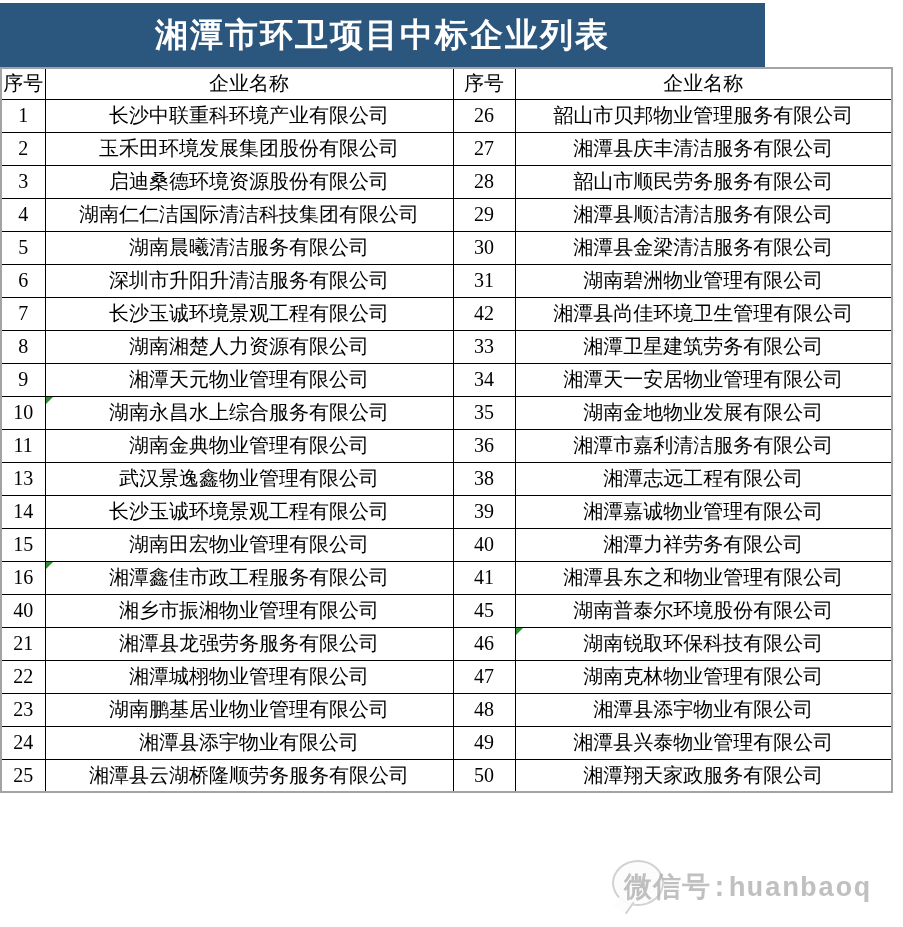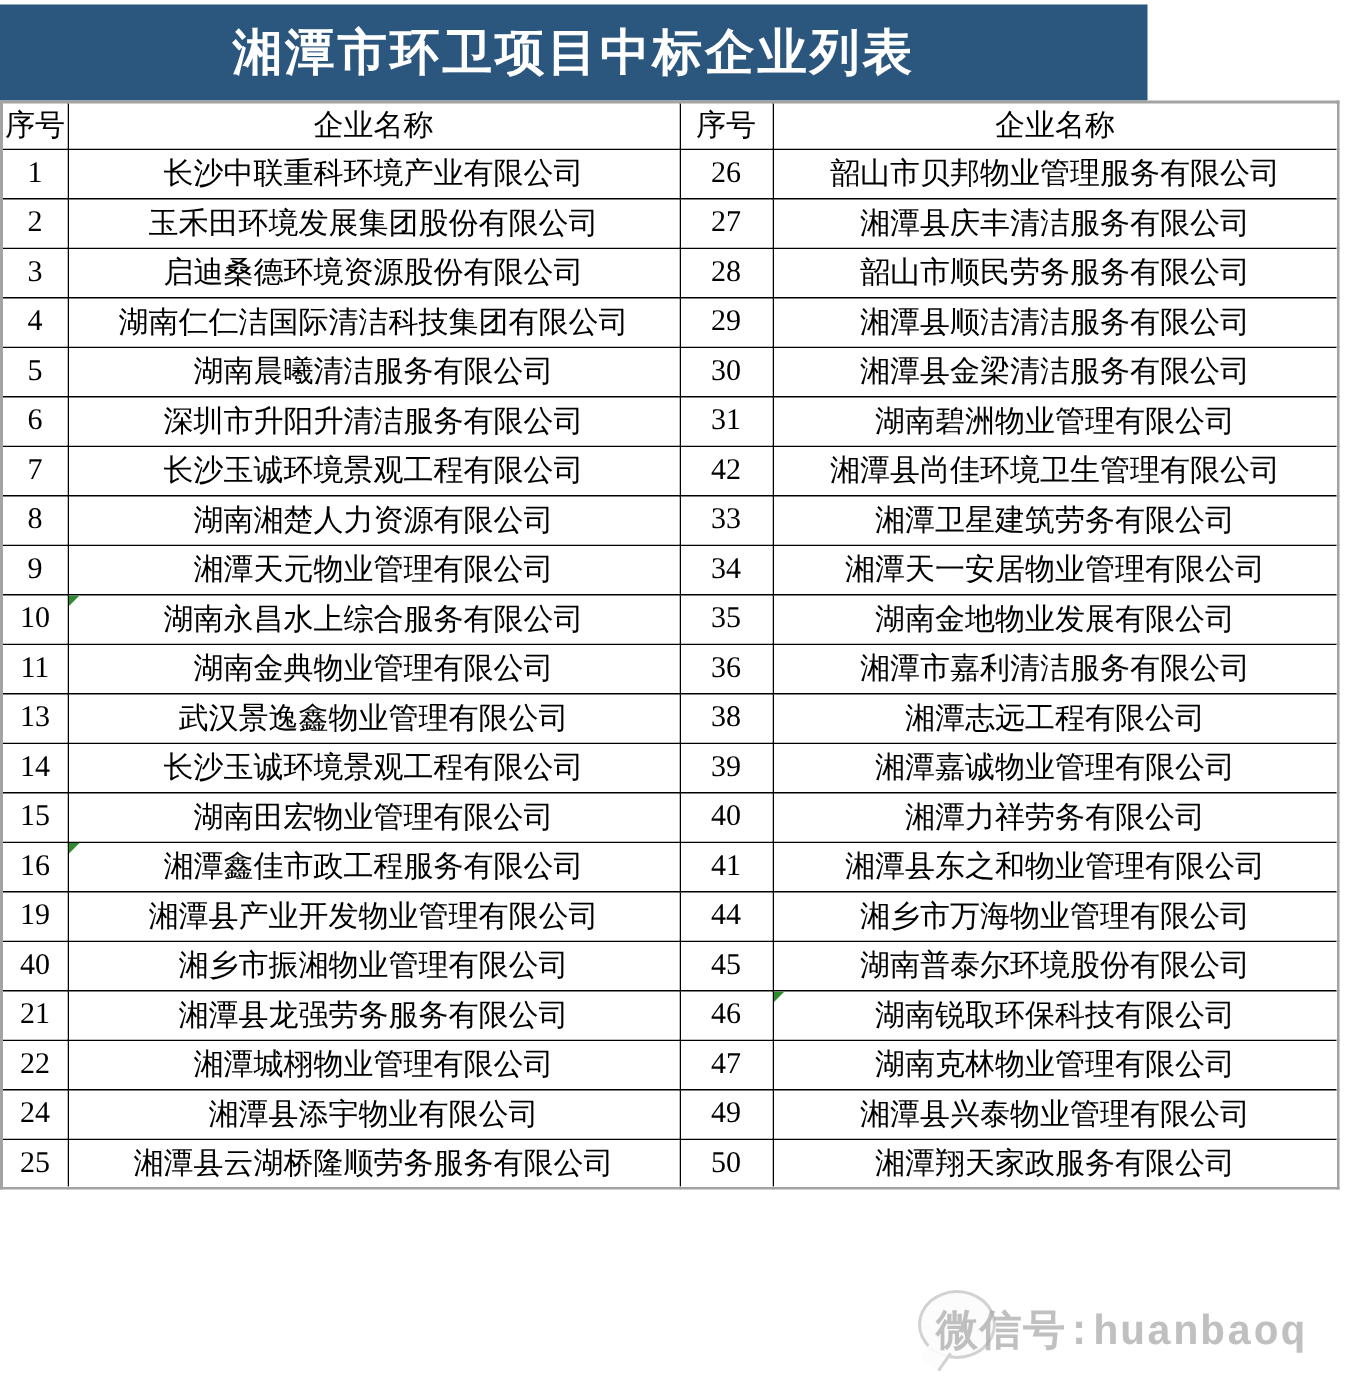--- a/index.html
+++ b/index.html
@@ -214,44 +214,44 @@
           <td class="mid">40</td>
           <td>湘潭力祥劳务有限公司</td>
         </tr>
         <tr>
           <td>16</td>
           <td>湘潭鑫佳市政工程服务有限公司<span class="corner-marker"></span></td>
           <td class="mid">41</td>
           <td>湘潭县东之和物业管理有限公司</td>
         </tr>
         <tr>
-          <td>19</td>
-          <td>湘潭县产业开发物业管理有限公司</td>
-          <td class="mid">44</td>
-          <td>湘乡市万海物业管理有限公司</td>
-        </tr>
-        <tr>
           <td>40</td>
           <td>湘乡市振湘物业管理有限公司</td>
           <td class="mid">45</td>
           <td>湖南普泰尔环境股份有限公司</td>
         </tr>
         <tr>
           <td>21</td>
           <td>湘潭县龙强劳务服务有限公司</td>
           <td class="mid">46</td>
           <td>湖南锐取环保科技有限公司<span class="corner-marker"></span></td>
         </tr>
         <tr>
           <td>22</td>
           <td>湘潭城栩物业管理有限公司</td>
           <td class="mid">47</td>
           <td>湖南克林物业管理有限公司</td>
         </tr>
         <tr>
+          <td>23</td>
+          <td>湖南鹏基居业物业管理有限公司</td>
+          <td class="mid">48</td>
+          <td>湘潭县添宇物业有限公司</td>
+        </tr>
+        <tr>
           <td>24</td>
           <td>湘潭县添宇物业有限公司</td>
           <td class="mid">49</td>
           <td>湘潭县兴泰物业管理有限公司</td>
         </tr>
         <tr>
           <td>25</td>
           <td>湘潭县云湖桥隆顺劳务服务有限公司</td>
           <td class="mid">50</td>
           <td>湘潭翔天家政服务有限公司</td>

